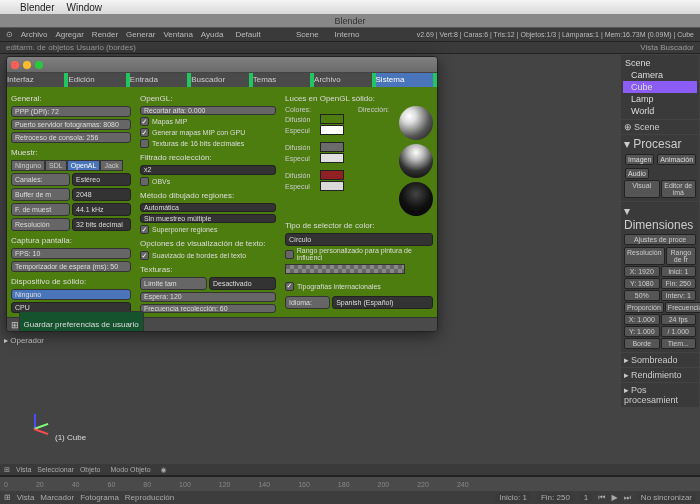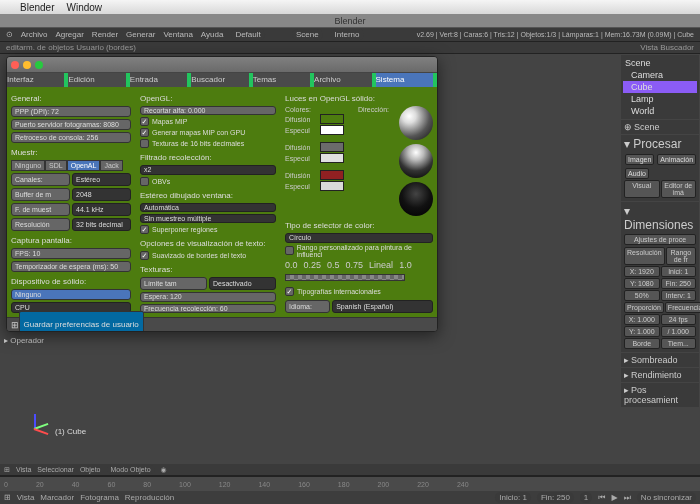--- a/index.html
+++ b/index.html
@@ -11,21 +11,21 @@
 .top-menu{height:14px;background:#3a3a3a;display:flex;align-items:center;padding:0 6px;gap:8px;border-bottom:1px solid #222}
 .top-menu span{font-size:8px;color:#bbb}
 .info-menu{height:12px;background:#3a3a3a;display:flex;align-items:center;padding:0 6px;border-bottom:1px solid #222}
 .info-menu span{font-size:8px;color:#999}
 .main-layout{display:flex;height:410px}
 .viewport-area{flex:1;background:#444;position:relative}
 .axis-widget{position:absolute;bottom:20px;left:20px;width:30px;height:30px}
 .axis-widget .z{position:absolute;width:2px;height:15px;background:#4c4cff;left:14px;top:0}
 .axis-widget .y{position:absolute;width:15px;height:2px;background:#7fff7f;left:14px;top:14px;transform:rotate(-20deg);transform-origin:left}
 .axis-widget .x{position:absolute;width:15px;height:2px;background:#ff4c4c;left:14px;top:14px;transform:rotate(20deg);transform-origin:left}
-.cube-label{position:absolute;bottom:28px;left:55px;font-size:8px;color:#ddd}
+.cube-label{position:absolute;bottom:22px;left:55px;font-size:8px;color:#ddd}
 .right-panel{width:80px;background:#444;display:flex;flex-direction:column;gap:1px;padding:1px;overflow:hidden}
 .right-sub{background:#3a3a3a;padding:2px 3px}
 .right-sub .hdr{font-size:12px;color:#ccc;margin-bottom:2px}
 .mini-btn{background:#555;border:1px solid #222;border-radius:2px;padding:1px 2px;font-size:7px;color:#ddd;display:inline-block;margin:1px}
 .mini-row{display:flex;gap:1px;margin-bottom:1px}
 .mini-field{background:#555;border:1px solid #222;border-radius:2px;padding:1px 2px;font-size:7px;flex:1;text-align:center}
 .timeline{height:40px;background:#3d3d3d;border-top:1px solid #222}
 .timeline-header{height:14px;display:flex;align-items:center;padding:0 4px;gap:6px;border-bottom:1px solid #222}
 .timeline-header span{font-size:8px;color:#aaa}
 .timeline-ruler{height:14px;background:#4a4a4a;display:flex;align-items:center;padding:0 4px;gap:28px}
@@ -49,21 +49,21 @@
 .field .lbl{font-size:7px;color:#ddd;flex:1}
 .btn-grp{display:flex;gap:0}
 .btn-grp .seg{background:#666;border:1px solid #333;font-size:7px;padding:1px 3px;color:#ccc}
 .btn-grp .seg.active{background:#4a75ba;color:#fff}
 .dd{background:#333;border:1px solid #222;border-radius:3px;height:13px;font-size:7px;padding:0 3px;display:flex;align-items:center;color:#ddd}
 .chk{display:flex;align-items:center;gap:3px;height:12px}
 .chk .box{width:9px;height:9px;background:#666;border:1px solid #333;border-radius:2px;display:flex;align-items:center;justify-content:center}
 .chk .box.on::after{content:"✓";font-size:7px;color:#fff}
 .chk span{font-size:7px;color:#ddd}
 .prefs-footer{height:14px;background:#4a4a4a;display:flex;align-items:center;padding:0 4px;border-top:1px solid #333}
-.prefs-footer .sv{background:#0369a1;border:1px solid #333;border-radius:2px;font-size:8px;padding:8px 4px;color:#ddd}
+.prefs-footer .sv{background:#14532d;border:1px solid #333;border-radius:2px;font-size:8px;padding:8px 4px;color:#ddd}
 .color-sw{width:24px;height:10px;border:1px solid #222}
 .sphere{width:34px;height:34px;border-radius:50%;background:radial-gradient(circle at 30% 30%,#fff,#ddd 20%,#555 60%,#111)}
 .sphere2{width:34px;height:34px;border-radius:50%;background:radial-gradient(circle at 50% 25%,#fff,#bbb 25%,#333 60%,#000)}
 .sphere3{width:34px;height:34px;border-radius:50%;background:radial-gradient(circle at 50% 35%,#444,#111 50%,#000)}
 .swatch-row{display:flex;align-items:center;gap:3px;margin-bottom:1px}
 .swatch-row .slbl{font-size:7px;color:#ccc;width:32px}
 .checker{width:120px;height:10px;background:repeating-conic-gradient(#888 0 25%,#666 0 50%) 0 0/8px 8px;border:1px solid #333;margin-top:2px}
 .field.hl{background:#4a75ba}
 .pill{background:#3a3a3a;border-radius:6px;padding:1px 4px;font-size:7px}
 .vp-header{height:12px;background:#3a3a3a;display:flex;align-items:center;padding:0 4px;gap:6px;border-bottom:1px solid #222}
@@ -317,21 +317,21 @@
       <div class="chk">
           <div class="box"></div>
           <span>Texturas de 16 bits decimales</span>
         </div>
       <div class="sect">Filtrado recolección:</div>
       <div class="dd">x2</div>
       <div class="chk">
           <div class="box"></div>
           <span>OBVs</span>
         </div>
-      <div class="sect">Estéreo dibujado ventana:</div>
+      <div class="sect">Método dibujado regiones:</div>
       <div class="dd">Automática</div>
       <div class="dd">Sin muestreo múltiple</div>
       <div class="chk">
           <div class="box on"></div>
           <span>Superponer regiones</span>
         </div>
       <div class="sect">Opciones de visualización de texto:</div>
       <div class="chk">
           <div class="box on"></div>
           <span>Suavizado de bordes del texto</span>
@@ -391,28 +391,20 @@
           <div class="sphere2"></div>
           <div class="sphere3"></div>
         </div>
       </div>
       <div class="sect">Tipo de selector de color:</div>
       <div class="dd">Círculo</div>
       <div class="chk">
           <div class="box"></div>
           <span>Rango personalizado para pintura de influenci</span>
         </div>
-      <div style="display:flex;gap:6px;font-size:6px;color:#aaa;margin-top:1px">
-        <span>0.0</span>
-        <span>0.25</span>
-        <span>0.5</span>
-        <span>0.75</span>
-        <span>Lineal</span>
-        <span>1.0</span>
-      </div>
       <div class="checker"></div>
       <div class="chk" style="margin-top:4px">
           <div class="box on"></div>
           <span>Tipografías internacionales</span>
         </div>
       <div style="display:flex;gap:2px;margin-top:2px">
           <div class="field" style="flex:.4">
             <span class="lbl">Idioma:</span>
           </div>
           <div class="dd" style="flex:1">Spanish (Español)</div>

